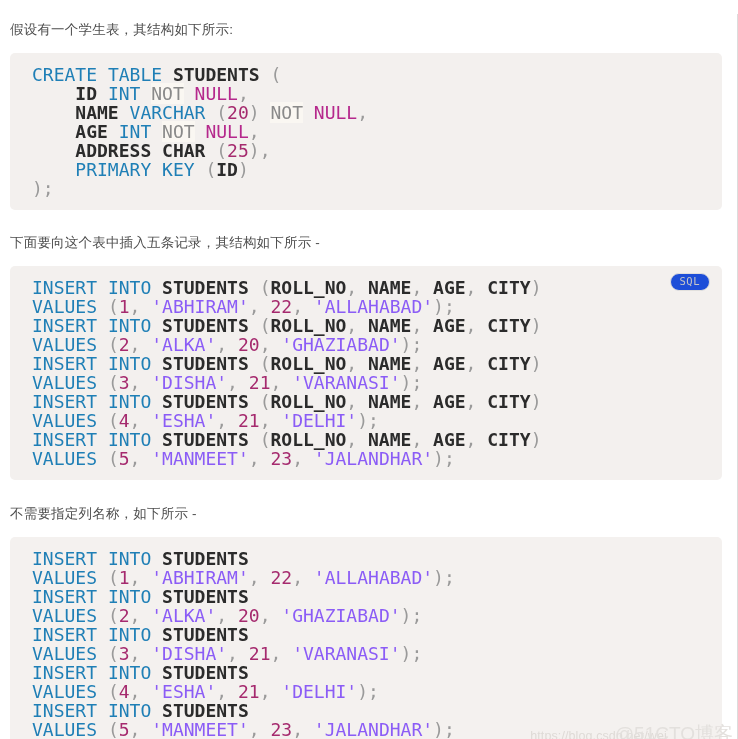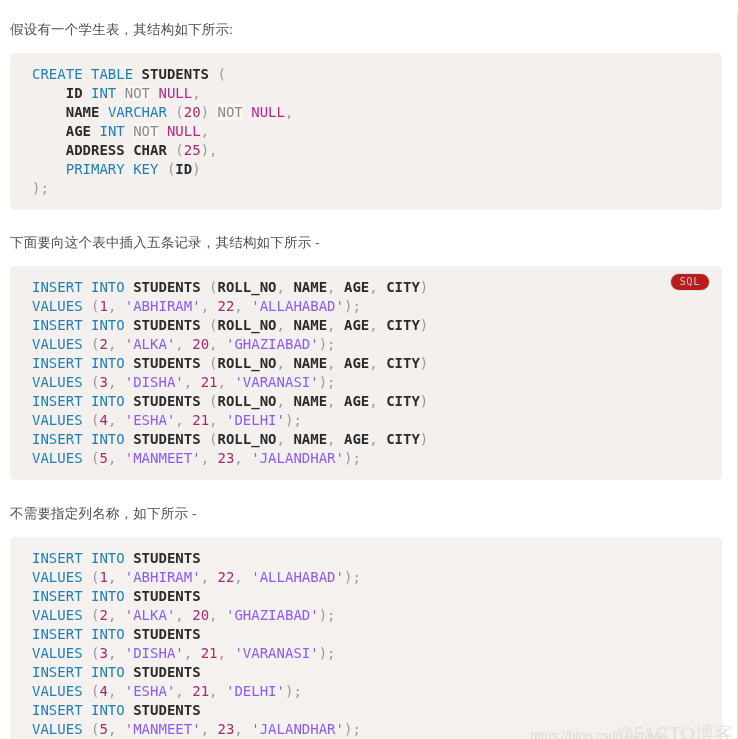--- a/index.html
+++ b/index.html
@@ -42,21 +42,21 @@
     padding: 12px 14px 12px 22px;
     box-sizing: border-box;
   }
   .codeblock.plain {
     background: #f4f1ef;
   }
   pre.code {
     margin: 0;
     padding: 0;
     font-family: "DejaVu Sans Mono", "Liberation Mono", monospace;
-    font-size: 14px;
+    font-size: 18px;
     line-height: 19px;
     color: #333333;
     white-space: pre;
     letter-spacing: 0px;
   }
   .kw   { color: #1f7fb6; }
   .type { color: #1f7fb6; }
   .ent  { color: #2b2b2b; font-weight: 600; }
   .num  { color: #a52a6e; }
   .str  { color: #8b5cf6; }
@@ -64,21 +64,21 @@
   .nullkw { color: #b5288c; }
   .notkw  { color: #8a8a8a; background: #faf7f2; }
 
   .lang-badge {
     position: absolute;
     top: 7px;
     right: 12px;
     font-family: "DejaVu Sans Mono", "Liberation Mono", monospace;
     font-size: 10.5px;
     color: #c6c6c6;
-    background: #b91c1c;
+    background: #1d4ed8;
     border: 1px solid #e2e0dd;
     border-radius: 9px;
     padding: 1px 9px 2px 9px;
     line-height: 13px;
     letter-spacing: 0.5px;
     user-select: none;
   }
 
   .watermark {
     position: absolute;

